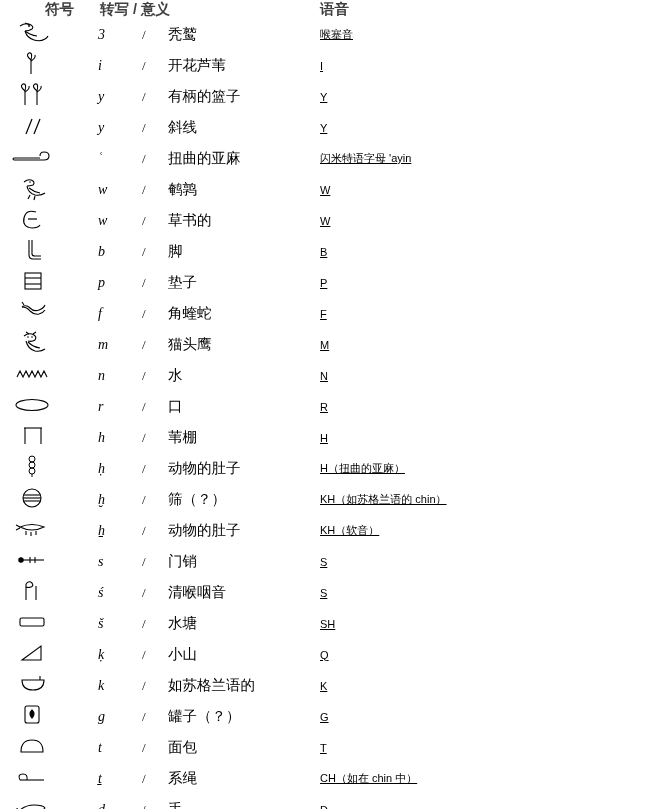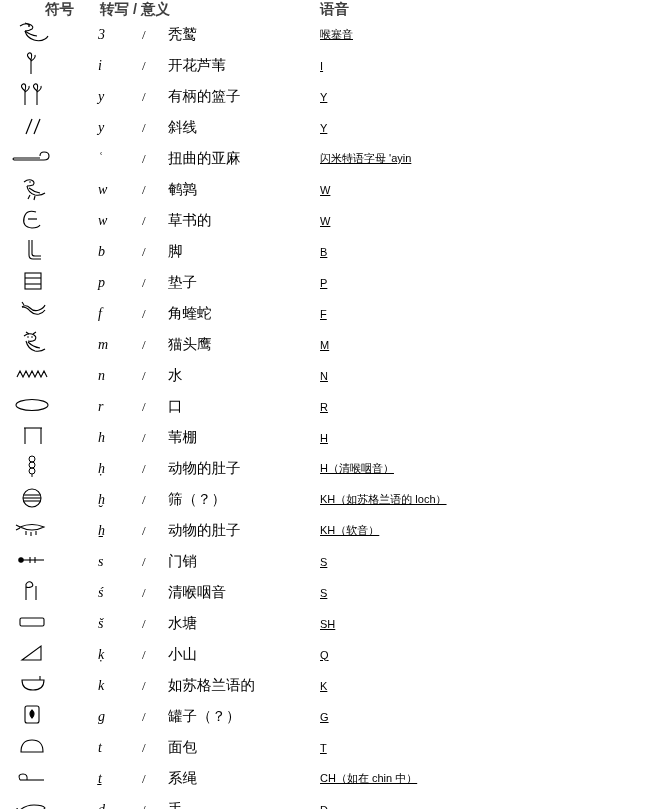--- a/index.html
+++ b/index.html
@@ -372,40 +372,40 @@
                 <circle cx="32" cy="11" r="3"></circle>
                 <circle cx="32" cy="17" r="3"></circle>
                 <path d="M32 20 L32 23"></path>
               </g>
             </svg>
           </span>
         </td>
         <td class="trans">ḥ</td>
         <td class="slash">/</td>
         <td class="mean">动物的肚子</td>
-        <td class="phon">H（清喉咽音）</td>
+        <td class="phon">H（扭曲的亚麻）</td>
       </tr>
 
       <tr>
         <td class="sign">
           <span class="sign-box">
             <svg width="64" height="26" viewBox="0 0 64 26">
               <g fill="none" stroke="#000" stroke-width="1.1">
                 <circle cx="32" cy="13" r="9"></circle>
                 <path d="M23.5 10 L40.5 10"></path>
                 <path d="M23 13 L41 13"></path>
                 <path d="M23.5 16 L40.5 16"></path>
               </g>
             </svg>
           </span>
         </td>
         <td class="trans">ḫ</td>
         <td class="slash">/</td>
         <td class="mean">筛（？）</td>
-        <td class="phon">KH（如苏格兰语的 loch）</td>
+        <td class="phon">KH（如苏格兰语的 chin）</td>
       </tr>
 
       <tr>
         <td class="sign">
           <span class="sign-box">
             <svg width="64" height="26" viewBox="0 0 64 26">
               <g fill="none" stroke="#000" stroke-width="1.1">
                 <path d="M20 11 q12 -5 24 0 q-12 6 -24 0 Z"></path>
                 <path d="M20 11 l-4 -2 M20 12 l-4 2"></path>
                 <path d="M26 15 l0 4 M31 16 l0 4 M36 15 l0 4"></path>

